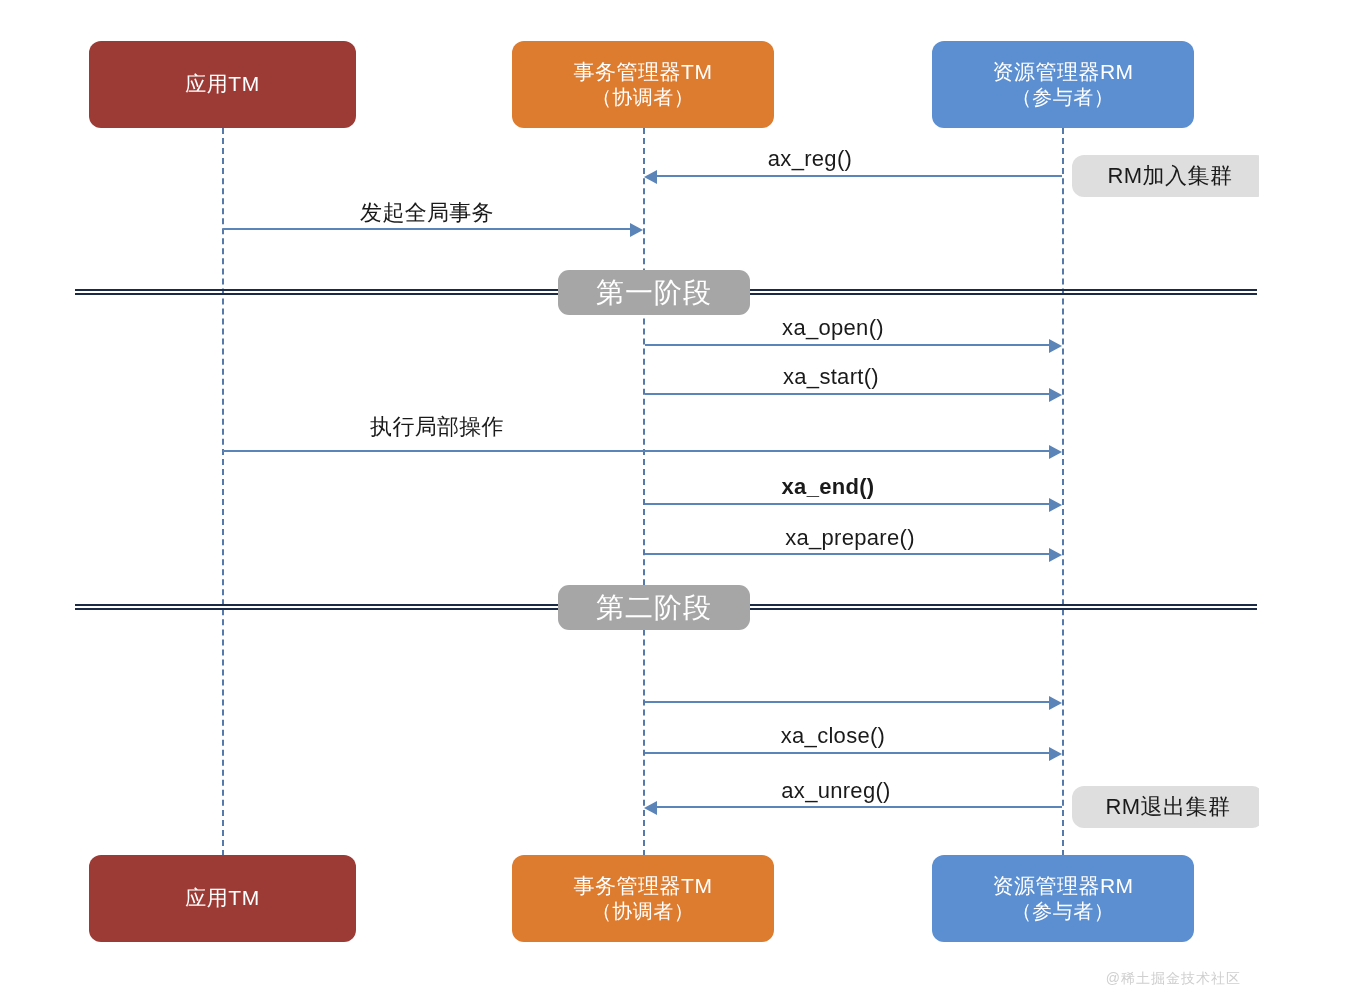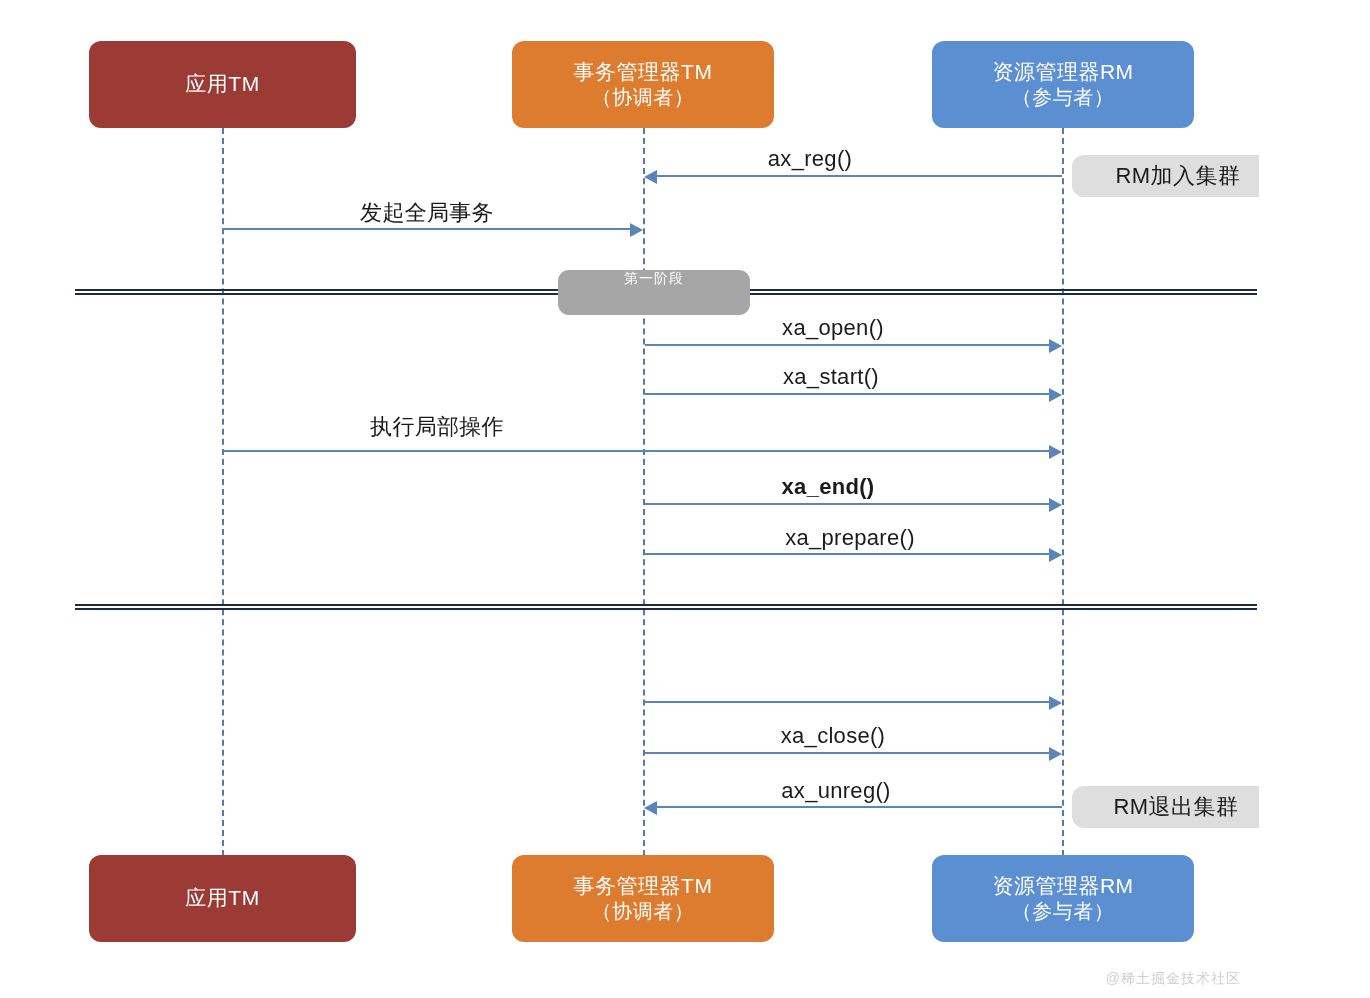--- a/index.html
+++ b/index.html
@@ -82,39 +82,38 @@
     height: 6px;
     border-top: 2px solid #1c2b45;
     border-bottom: 2px solid #1c2b45;
     box-sizing: border-box;
   }
   .phase-badge {
     position: absolute;
     background: #a6a6a6;
     border-radius: 11px;
     color: #ffffff;
-    font-size: 14px;
+    font-size: 28px;
     display: flex;
-    align-items: flex-start;
+    align-items: center;
     justify-content: center;
     letter-spacing: 1px;
   }
 
   
   .note {
     position: absolute;
     background: #dedede;
     border-radius: 12px;
     color: #1a1a1a;
     font-size: 22px;
     display: flex;
     align-items: center;
     justify-content: center;
     letter-spacing: 0.5px;
-    padding-left: 8px;
   }
 
   
   .watermark {
     position: absolute;
     right: 18px;
     bottom: 10px;
     font-size: 14px;
     color: #cfcfcf;
     letter-spacing: 1px;
@@ -181,20 +180,23 @@
     <div class="arrowhead right"></div>
   </div>
   <div class="msg-label" style="left:828px; top:474px;font-weight:bold;">xa_end()</div>
 
   <div class="msg" style="left:645px; top:553px; width:404px;">
     <div class="arrowhead right"></div>
   </div>
   <div class="msg-label" style="left:850px; top:525px;">xa_prepare()</div>
 
   <div class="phase-line" style="left:75px; top:604px; width:1182px;"></div>
+  <div class="phase-badge" style="left:558px; top:585px; width:192px; height:45px;">
+    <span>第二阶段</span>
+  </div>
 
   <div class="msg" style="left:645px; top:701px; width:404px;">
     <div class="arrowhead right"></div>
   </div>
 
   <div class="msg" style="left:645px; top:752px; width:404px;">
     <div class="arrowhead right"></div>
   </div>
   <div class="msg-label" style="left:833px; top:723px;">xa_close()</div>
 

